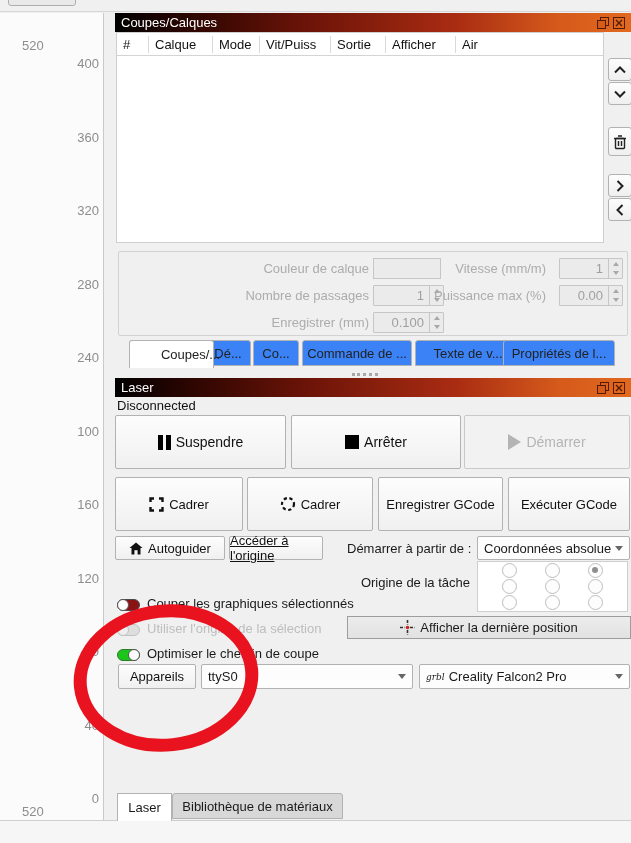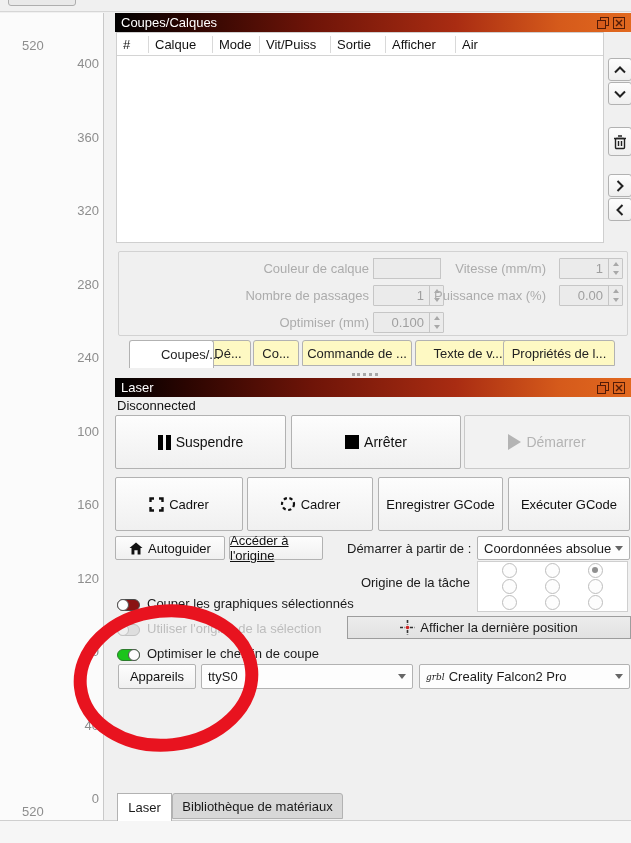--- a/index.html
+++ b/index.html
@@ -45,21 +45,21 @@
   .f-label { position:absolute; color:#acacac; text-align:right; white-space:nowrap; }
   .f-field { position:absolute; height:21px; display:flex; border:1px solid #c6c6c6; background:#ebebeb; border-radius:1px; }
   .f-val { flex:1; text-align:right; padding:2px 5px 0 0; color:#9f9f9f; font-size:13px; }
   .spin { width:14px; border-left:1px solid #c6c6c6; display:flex; flex-direction:column; }
   .spin i { flex:1; display:flex; align-items:center; justify-content:center; }
   .spin i::after { content:""; width:0; height:0; border-left:3px solid transparent; border-right:3px solid transparent; }
   .spin i.up::after { border-bottom:4px solid #a8a8a8; }
   .spin i.dn::after { border-top:4px solid #a8a8a8; }
   .swatch { position:absolute; height:21px; background:#ebebeb; border:1px solid #c6c6c6; }
 
-  .tab { position:absolute; top:340px; height:26px; background:#fef9c3; border:1px solid #b2b2b2; border-radius:3px 3px 0 0;
+  .tab { position:absolute; top:340px; height:26px; background:#3b82f6; border:1px solid #b2b2b2; border-radius:3px 3px 0 0;
     display:flex; align-items:center; justify-content:center; font-size:13px; white-space:nowrap; color:#222; }
   .tab.active { background:#fff; height:28px; border-bottom:none; z-index:2; }
   .dots-handle { position:absolute; left:352px; top:373px; width:26px; height:3px; border-top:3px dotted #a8a8a8; }
 
   
   .status-text { position:absolute; left:117px; top:398px; color:#111; }
   .toggle { width:23px; height:12px; border-radius:6px; position:relative; flex:none; }
   .toggle.off { background:#8a1313; border:1px solid #4a4a4a; }
   .toggle.off .knob { position:absolute; left:-1px; top:-1px; width:12px; height:12px; border-radius:50%; background:#fdfdfd; border:1px solid #555; }
   .toggle.on { background:#1cc41c; border:1px solid #2c7c2c; }
@@ -192,21 +192,21 @@
     </div>
     <div class="f-label" style="left:300px; top:36px; width:127px;">Puissance max (%)</div>
     <div class="f-field" style="left:440px; top:33px; width:64px;">
       <div class="f-val">0.00</div>
       <div class="spin">
           <i class="up"></i>
           <i class="dn"></i>
         </div>
     </div>
 
-    <div class="f-label" style="left:60px; top:63px;  width:190px;">Optimiser (mm)</div>
+    <div class="f-label" style="left:60px; top:63px;  width:190px;">Enregistrer (mm)</div>
     <div class="f-field" style="left:254px; top:60px; width:71px;">
       <div class="f-val">0.100</div>
       <div class="spin">
           <i class="up"></i>
           <i class="dn"></i>
         </div>
     </div>
   </div>
 
   <div class="tab active" style="left:129px; width:85px;padding-left:38px;">Coupes/...</div>

